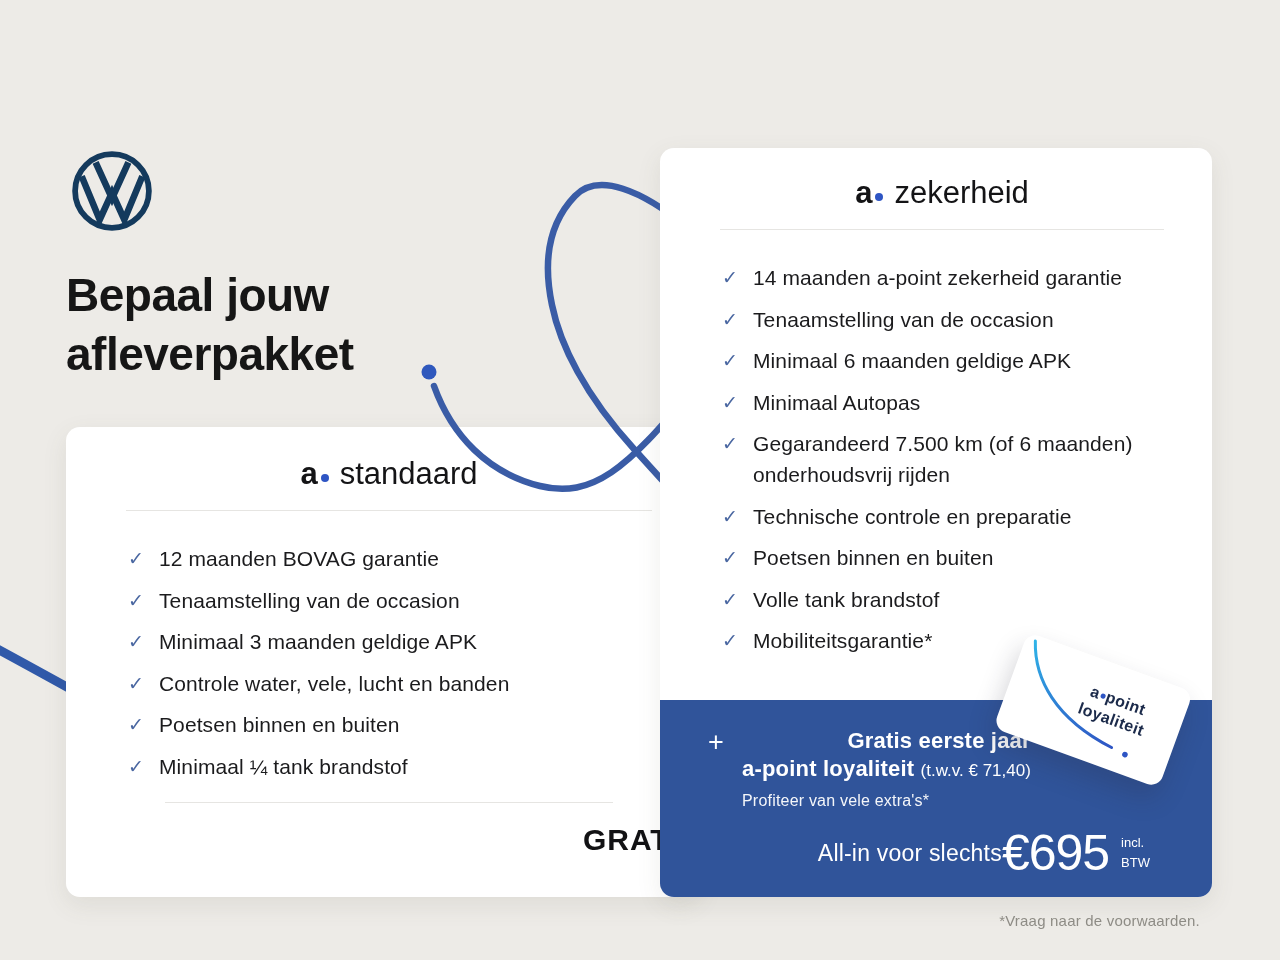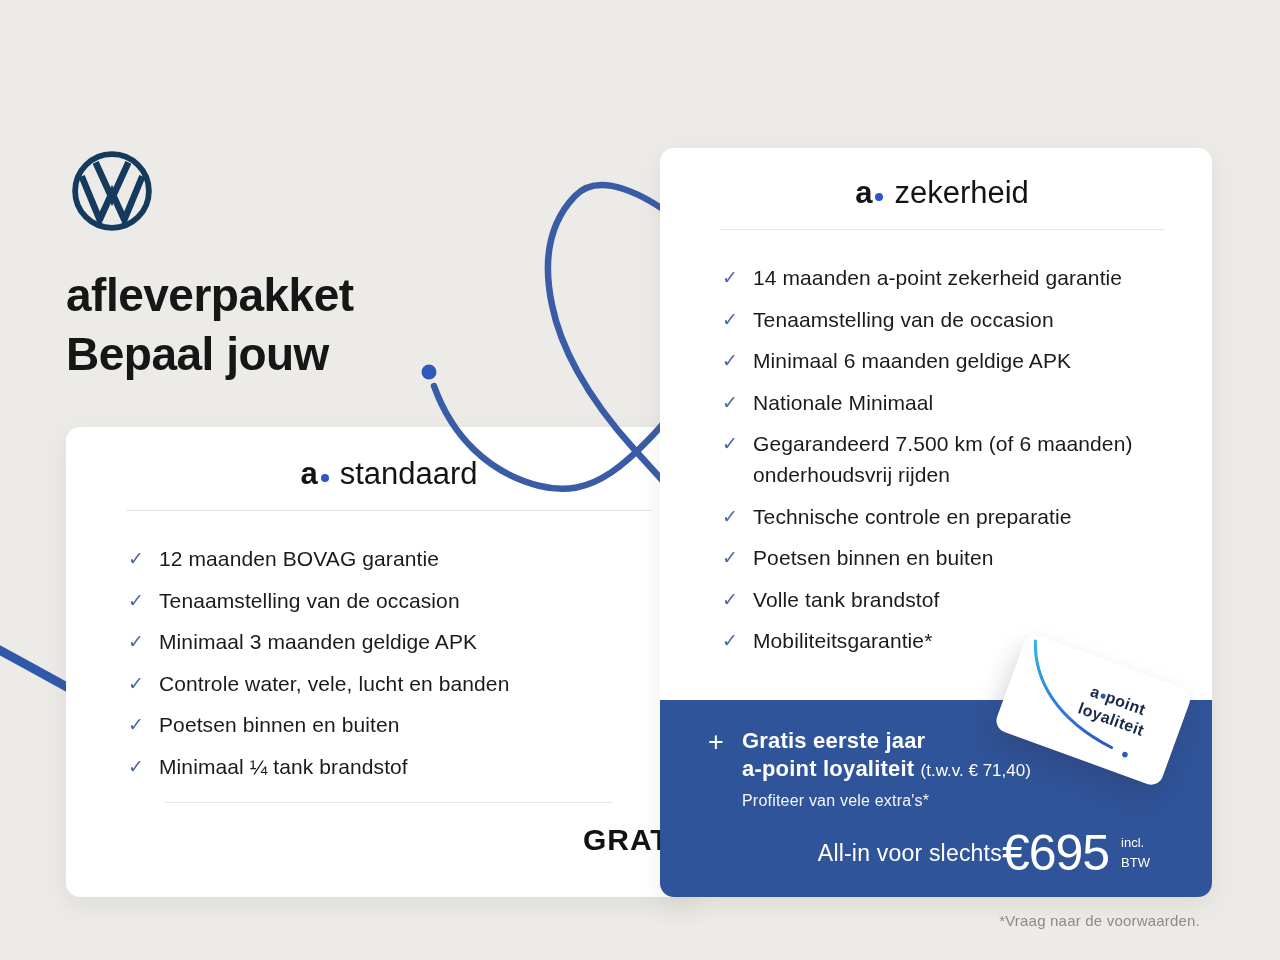--- a/index.html
+++ b/index.html
@@ -71,21 +71,21 @@
     color:#121214;margin-top:20px;
   }
 
   .promo-panel{
     position:absolute;left:0;right:0;bottom:0;height:197px;
     background:var(--panel-blue);border-radius:0 0 14px 14px;
     color:#fff;padding:27px 48px 0;
   }
   .promo-row{display:flex;align-items:flex-start;}
   .plus-icon{flex:0 0 34px;font-size:27px;font-weight:300;line-height:30px;}
-  .promo-line1,.promo-line2{font-size:22px;font-weight:700;line-height:28px;letter-spacing:0.2px;}
+  .promo-line1,.promo-line2{font-size:22px;font-weight:700;line-height:28px;letter-spacing:0.2px;text-align:right;}
   .promo-note{font-size:17px;font-weight:400;letter-spacing:0;}
   .promo-line3{font-size:16px;font-weight:400;opacity:0.95;margin-top:7px;letter-spacing:0.2px;}
   .allin-row{
     display:flex;justify-content:flex-end;align-items:center;
     margin-top:14px;padding-right:14px;
   }
   .allin-label{font-size:23px;font-weight:400;letter-spacing:0.2px;}
   .price-group{display:flex;align-items:center;}
   .price-value{font-size:50px;font-weight:400;letter-spacing:-1px;}
   .price-suffix{font-size:13px;line-height:20px;margin-left:12px;font-weight:400;}
@@ -121,22 +121,22 @@
     <path class="stroke-cyan" d="M 585,755 Q 632,716 708,690"></path>
   </svg>
 
   <svg class="vw-logo" viewBox="0 0 100 100">
     <circle cx="50" cy="50" r="45" fill="none" stroke-width="7"></circle>
     <path d="M30 15 L50 59 L70 15" fill="none" stroke-width="8"></path>
     <path d="M13 32 L35 85 L50 52 L65 85 L87 32" fill="none" stroke-width="8"></path>
   </svg>
 
   <div class="main-title">
+    <div>Bepaal jouw</div>
     <div>afleverpakket</div>
-    <div>Bepaal jouw</div>
   </div>
 
   <div class="card card-left">
     <div class="card-heading">
       <span class="brand-a">a</span><span class="brand-dot"></span><span class="pkg-name">standaard</span>
     </div>
     <div class="heading-divider"></div>
     <ul class="checklist">
 
         <li class="check-item">
@@ -196,21 +196,21 @@
           <span class="check-text">Tenaamstelling van de occasion</span>
         </li>
 
         <li class="check-item">
           <span class="check">✓</span>
           <span class="check-text">Minimaal 6 maanden geldige APK</span>
         </li>
 
         <li class="check-item">
           <span class="check">✓</span>
-          <span class="check-text">Nationale Minimaal</span>
+          <span class="check-text">Minimaal Autopas</span>
         </li>
 
         <li class="check-item">
           <span class="check">✓</span>
           <span class="check-text">Gegarandeerd 7.500 km (of 6 maanden) onderhoudsvrij rijden</span>
         </li>
 
         <li class="check-item">
           <span class="check">✓</span>
           <span class="check-text">Technische controle en preparatie</span>

